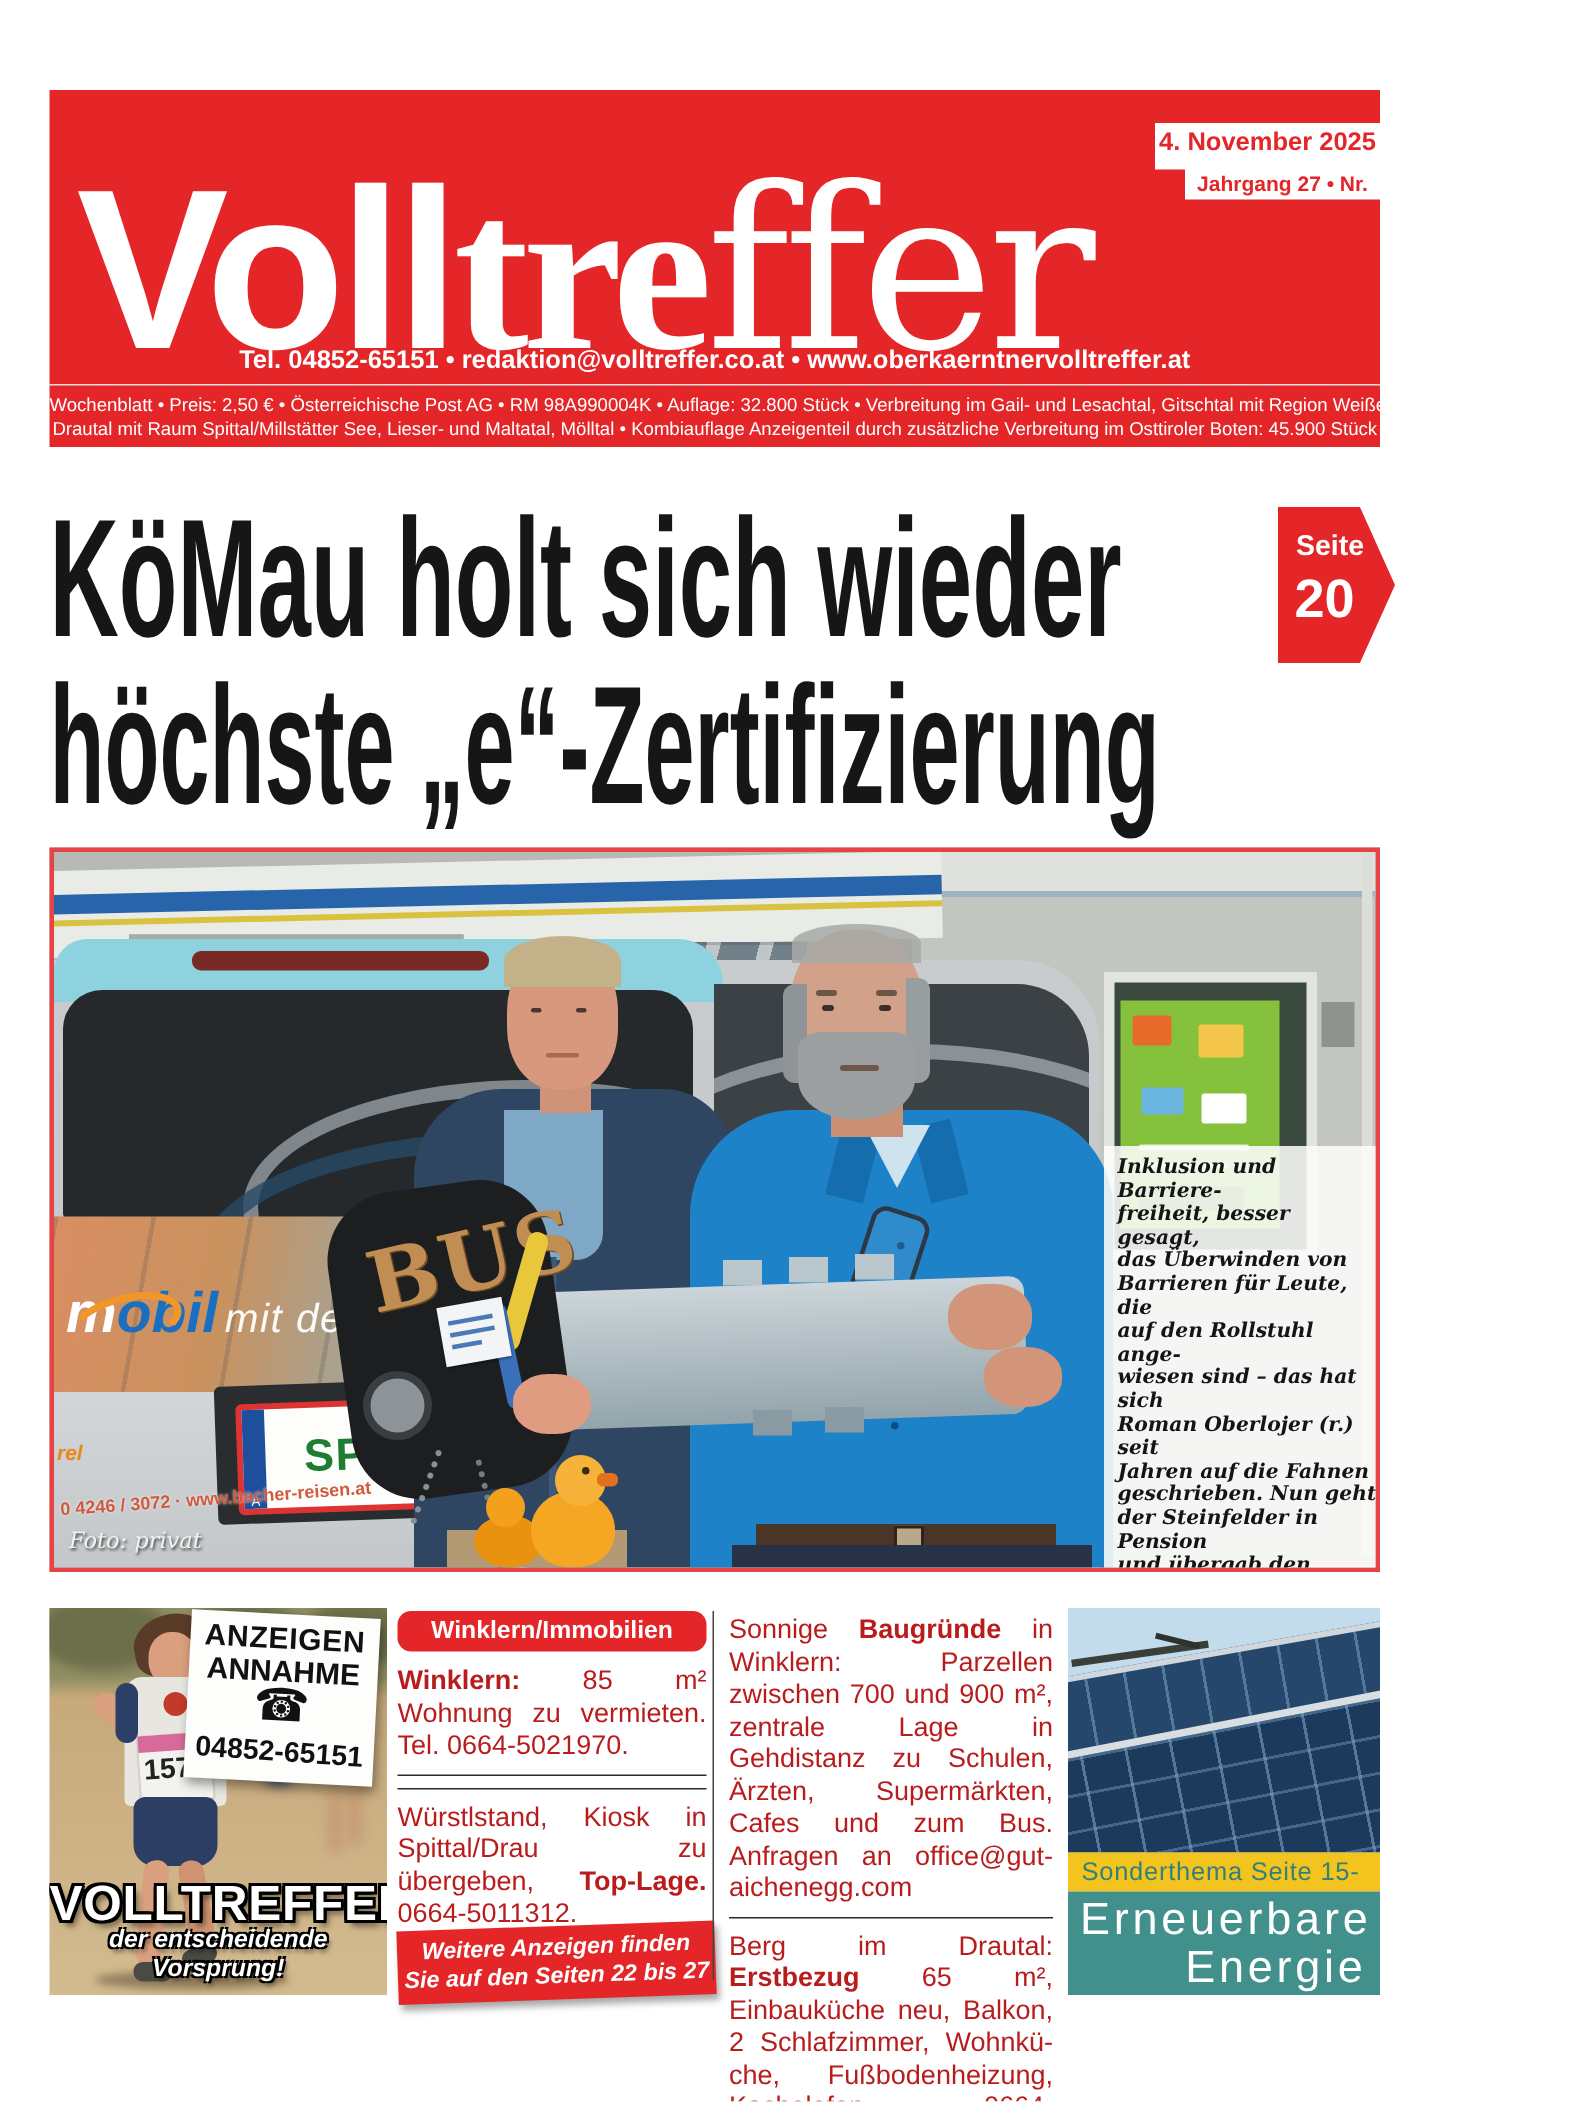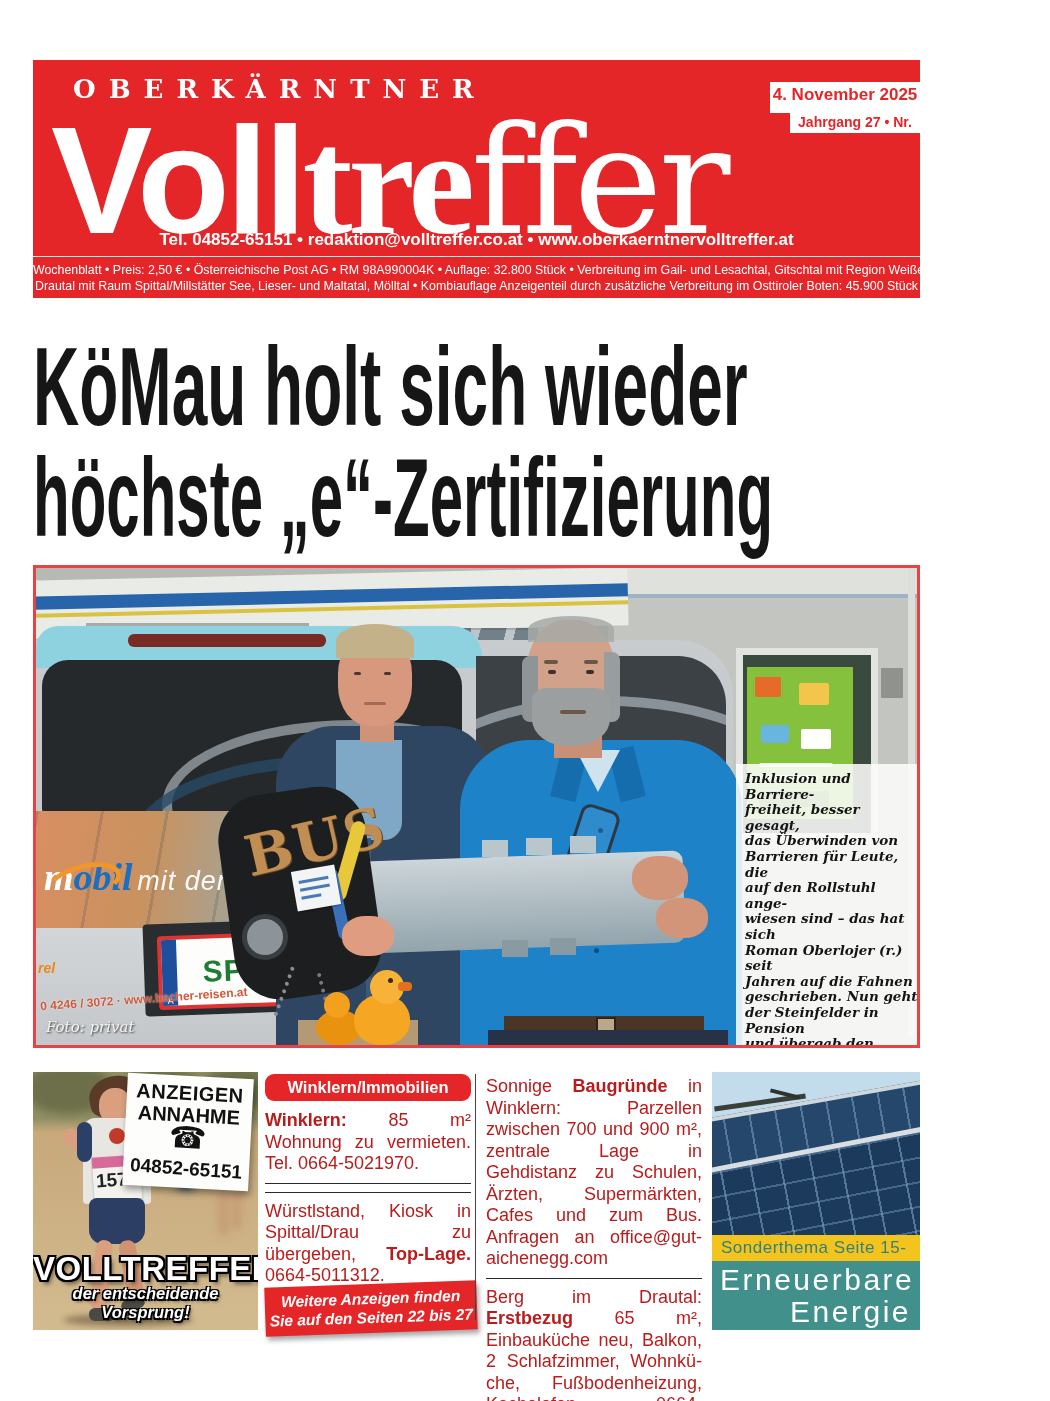--- a/index.html
+++ b/index.html
@@ -224,32 +224,35 @@
   .band-teal{left:0;top:189px;width:208px;height:69px;background:#41908c;color:#fff;}
   .ern1{left:8px;top:2px;font-size:30px;letter-spacing:2.5px;}
   .ern2{right:9px;top:34px;font-size:30px;letter-spacing:2.5px;position:absolute;}
 </style>
 </head>
 <body>
 
 <div class="page">
 
   <div class="abs masthead">
-    <div class="abs kicker">OBERKÄRNTNER</div>
     <div class="abs nameplate"><span class="np1">Voll</span><span class="np2">tre</span><span class="np3">ffer</span></div>
     <div class="abs badge badge-date">4. November 2025</div>
     <div class="abs badge badge-issue">Jahrgang 27 • Nr. 45</div>
     <div class="abs contact">Tel. 04852-65151 • redaktion@volltreffer.co.at • www.oberkaerntnervolltreffer.at</div>
     <div class="abs sepline"></div>
     <div class="abs imprint imp1">Wochenblatt • Preis: 2,50 € • Österreichische Post AG • RM 98A990004K • Auflage: 32.800 Stück • Verbreitung im Gail- und Lesachtal, Gitschtal mit Region Weißensee,</div>
     <div class="abs imprint imp2">Drautal mit Raum Spittal/Millstätter See, Lieser- und Maltatal, Mölltal • Kombiauflage Anzeigenteil durch zusätzliche Verbreitung im Osttiroler Boten: 45.900 Stück</div>
   </div>
 
   <div class="abs hl hl1">KöMau holt sich wieder</div>
   <div class="abs hl hl2">höchste „e“-Zertifizierung</div>
+  <div class="abs seite-badge">
+    <div class="abs seite-label">Seite</div>
+    <div class="abs seite-num">20</div>
+  </div>
 
   <div class="abs photo">
 
     <div class="abs rightwall"></div>
     <div class="abs rw-edge"></div>
     <div class="abs rw-fascia"></div>
     <div class="abs fascia">
       <div class="abs stripe-blue"></div>
       <div class="abs stripe-yel"></div>
     </div>
@@ -275,21 +278,21 @@
     <div class="abs rear-window">
       <div class="sw1"></div>
       <div class="sw2"></div>
     </div>
     <div class="abs side-window">
       <div class="sw1" style="left:-60px;top:40px;"></div>
     </div>
     <div class="abs wrap-band">
       <div class="wrap-seams"></div>
       <div class="abs mobil-line">
-        <span style="position:relative;font-family:Liberation Serif, serif;"><span class="mobil-swoosh"></span><span class="mobil-m">m</span><span class="mobil-obil">obil</span></span>
+        <span style="position:relative;"><span class="mobil-swoosh"></span><span class="mobil-m">m</span><span class="mobil-obil">obil</span></span>
         <span class="van-slogan">mit der Kraft de</span>
       </div>
     </div>
     <div class="abs bumper"></div>
     <div class="abs plateholder"></div>
     <div class="abs plate">
       <div class="plate-strip">A</div>
       <div class="plate-text">
           <span>SP</span>
           <span class="crest"></span>

